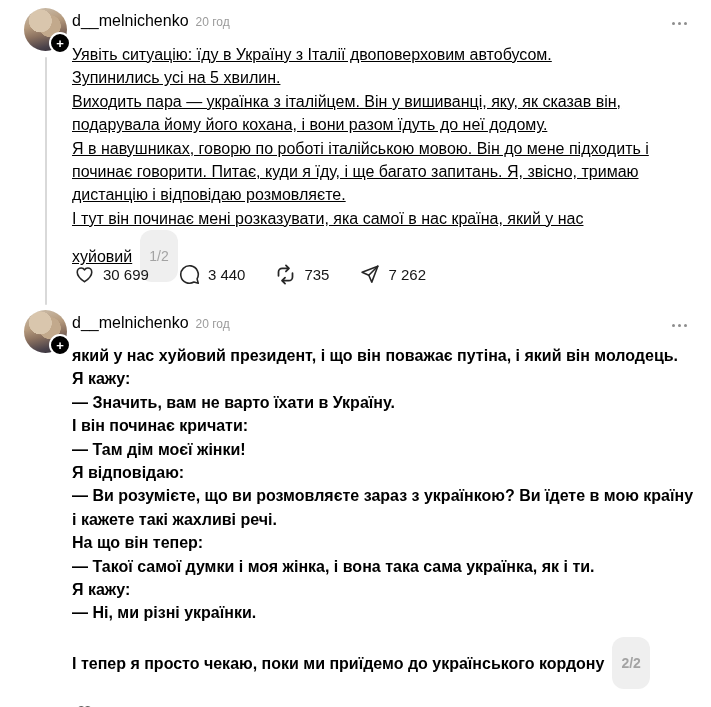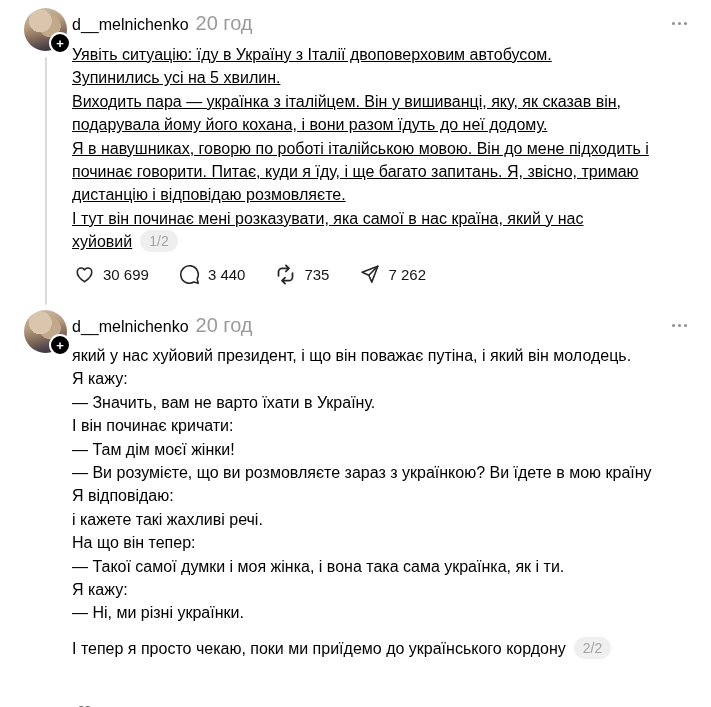--- a/index.html
+++ b/index.html
@@ -26,35 +26,35 @@
     font-size:13px;font-weight:700;line-height:1;
   }
   .thread-line{
     position:absolute;left:45px;top:57px;width:2px;height:248px;
     background:#d9d9d9;border-radius:1px;
   }
   .header{position:absolute;left:72px;display:flex;align-items:baseline;gap:7px;}
   .header-1{top:12px;}
   .header-2{top:314px;}
   .username{font-size:16px;font-weight:400;color:#000;cursor:pointer;}
-  .timestamp{font-size:20px;color:#9b9b9b;}
+  .timestamp{font-size:12px;color:#9b9b9b;}
   .menu{position:absolute;right:22px;display:flex;gap:3px;align-items:center;
     height:14px;cursor:pointer;padding:2px;}
   .menu-1{top:14px;}
   .menu-2{top:316px;}
   .menu .dot{width:3px;height:3px;border-radius:50%;background:#8d8d8d;}
   .body-text{position:absolute;left:72px;width:632px;font-size:16px;
     line-height:23.4px;color:#000;}
   .body-1{top:43px;text-decoration:underline;}
-  .body-2{top:344px;}
+  .body-2{top:344px;font-weight:bold;}
   .text-line{white-space:nowrap;}
   .text-line:empty{min-height:12px;}
   .page-badge{
     display:inline-block;background:#efefef;color:#a3a3a3;
-    font-size:14px;line-height:20px;padding:1px 9px;border-radius:12px;
+    font-size:14px;line-height:20px;padding:16px 9px;border-radius:12px;
     margin-left:8px;vertical-align:1px;
   }
   .stats{position:absolute;left:74px;display:flex;align-items:flex-end;gap:30px;}
   .stats-1{top:264px;}
   .stats-2{top:703px;flex-direction:column;}
   .stat{display:flex;align-items:center;gap:8px;cursor:pointer;color:#262626;}
   .stat svg{display:block;}
   .stat .count{font-size:15px;color:#161616;}
 </style>
 </head>
@@ -142,22 +142,22 @@
     <span class="dot"></span>
 </div>
 
 <div class="body-text body-2">
   <div>
       <div class="text-line">який у нас хуйовий президент, і що він поважає путіна, і який він молодець.</div>
       <div class="text-line">Я кажу:</div>
       <div class="text-line">— Значить, вам не варто їхати в Україну.</div>
       <div class="text-line">І він починає кричати:</div>
       <div class="text-line">— Там дім моєї жінки!</div>
+      <div class="text-line">Я відповідаю:</div>
       <div class="text-line">— Ви розумієте, що ви розмовляєте зараз з українкою? Ви їдете в мою країну</div>
-      <div class="text-line">Я відповідаю:</div>
       <div class="text-line">і кажете такі жахливі речі.</div>
       <div class="text-line">На що він тепер:</div>
       <div class="text-line">— Такої самої думки і моя жінка, і вона така сама українка, як і ти.</div>
       <div class="text-line">Я кажу:</div>
       <div class="text-line">— Ні, ми різні українки.</div>
       <div class="text-line"></div>
     </div>
   <div class="text-line"><span>І тепер я просто чекаю, поки ми приїдемо до українського кордону</span><span class="page-badge">2/2</span></div>
 </div>
 

